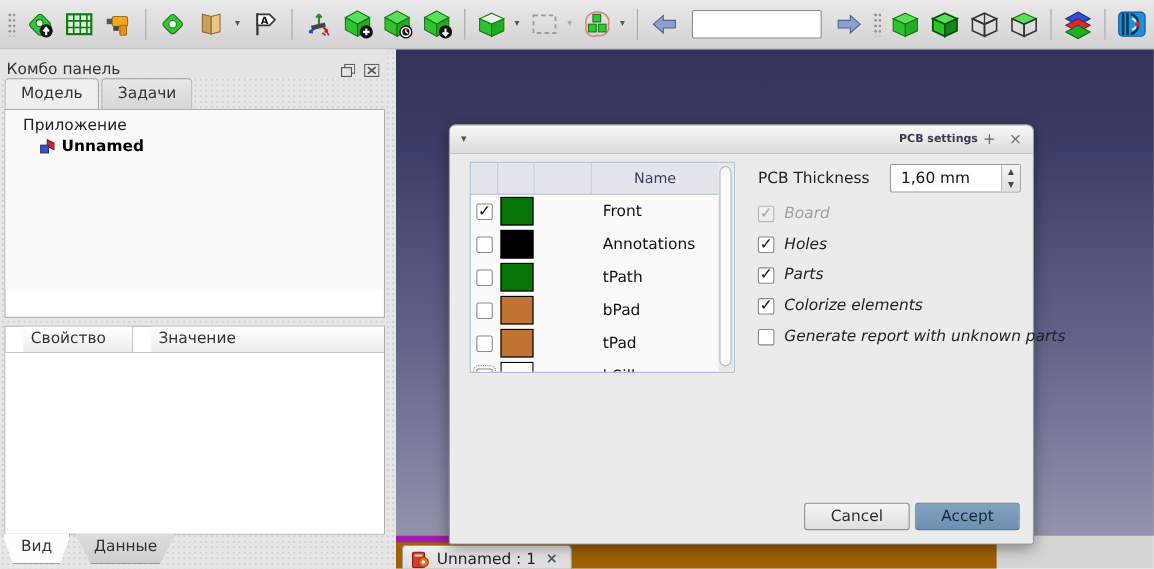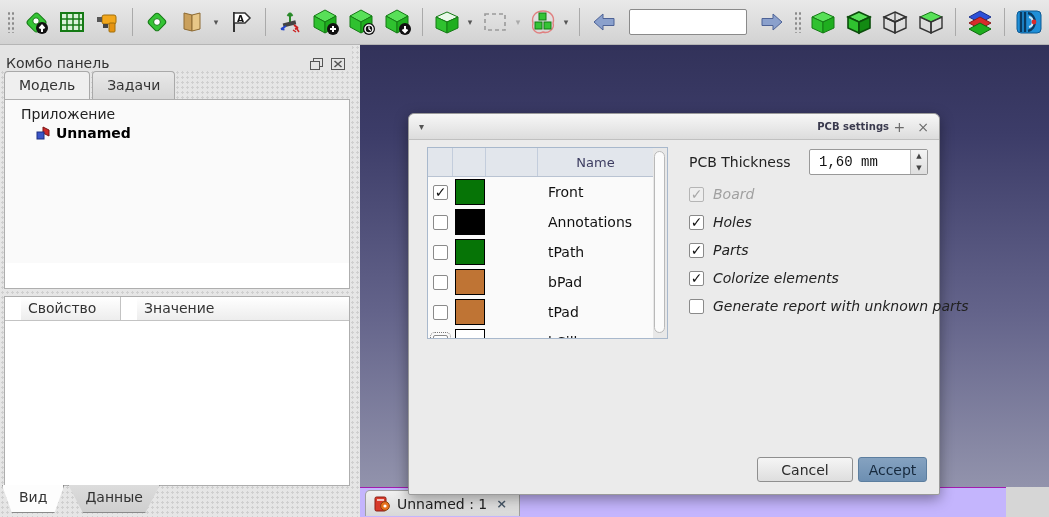--- a/index.html
+++ b/index.html
@@ -52,22 +52,22 @@
   .prop-h-cell.c2 { flex:1; border-right:none; }
   .prop-body { height:164px; background:#fff; }
   .bottom-tabs { position:absolute; left:2px; top:440px; height:28px; display:flex; gap:4px; }
   .btab { padding:4px 16px 3px; font-size:14px; color:#333; background:linear-gradient(#dcdcdc,#cfcfcf);
     border:1px solid #8a8a8a; border-top:none; clip-path:polygon(0 0,100% 0,84% 100%,16% 100%); }
   .btab.active { background:#fdfdfd; }
 
   
   .viewport { position:absolute; left:360px; top:45px; width:689px; height:442px;
     background:linear-gradient(#32325a,#3c3c68 20%,#63638a 60%,#9293ac); }
-  .mdi-bar { position:absolute; left:360px; top:487px; width:646px; height:30px;
-    background:#c4b5fd; border-top:1px solid #a21caf; }
+  .mdi-bar { position:absolute; left:360px; top:487px; width:546px; height:30px;
+    background:#a16207; border-top:6px solid #a21caf; }
   .mdi-tab { position:absolute; left:5px; top:2px; height:26px; padding:0 10px 0 8px;
     background:linear-gradient(#f0f0f0,#d8d8d8); border:1px solid #9f9f9f; border-bottom:none;
     border-radius:5px 5px 0 0; display:flex; align-items:center; gap:7px; font-size:14px; color:#222; }
   .mdi-close { font-size:13px; font-weight:bold; color:#4a5a6a; padding:0 2px; }
 
   
   .dialog { position:absolute; left:408px; top:113px; width:532px; height:382px;
     background:#ebebeb; border:1px solid #9a9a9a; border-radius:6px 6px 2px 2px;
     box-shadow:0 4px 14px rgba(0,0,0,.38); z-index:10; }
   .dlg-titlebar { height:26px; background:linear-gradient(#f7f7f7,#dcdcdc); border-bottom:1px solid #c0c0c0;
@@ -95,35 +95,35 @@
 
   .cb { width:15px; height:15px; background:#fff; border:1px solid #8a8a8a; border-radius:2px;
     display:inline-flex; align-items:center; justify-content:center;
     font-size:14px; font-weight:bold; color:#111; line-height:1; flex:0 0 auto; }
   .cb.focusd { outline:1px dotted #777; outline-offset:2px; }
   .cb.dis { border-color:#b5b5b5; color:#a8a8a8; background:#eee; }
 
   .thick-label { position:absolute; left:280px; top:40px; font-size:14px; color:#222; }
   .spinbox { position:absolute; left:400px; top:35px; width:119px; height:26px; background:#fff;
     border:1px solid #999; border-radius:2px; display:flex; }
-  .spin-val { flex:1; padding:4px 0 0 9px; font-size:14px; color:#111;font-family:Liberation Mono, monospace; }
+  .spin-val { flex:1; padding:4px 0 0 9px; font-size:14px; color:#111; }
   .spin-btns { width:17px; border-left:1px solid #bbb; background:linear-gradient(#f4f4f4,#dfdfdf);
     display:flex; flex-direction:column; }
   .spin-btns span { flex:1; font-size:7px; color:#444; text-align:center; line-height:12px; }
 
   .options { position:absolute; left:280px; top:66px; }
   .opt-row { height:28px; display:flex; align-items:center; gap:9px; }
   .opt-label { font-size:14px; color:#222; white-space:nowrap;font-style:italic; }
   .opt-row.dis .opt-label { color:#a0a0a0; }
 
   .dlg-buttons { position:absolute; right:12px; bottom:12px; display:flex; gap:5px; }
   .btn { height:25px; border:1px solid #8f8f8f; border-radius:3px; font-size:14px;
     display:flex; align-items:center; justify-content:center; color:#2b2b2b; }
   .btn.cancel { width:96px; background:linear-gradient(#f5f5f5,#dedede); }
-  .btn.accept { width:69px; background:linear-gradient(#85a2c0,#6d8fb2); border-color:#5c7e9f; color:#16293d; }
+  .btn.accept { width:95px; background:linear-gradient(#85a2c0,#6d8fb2); border-color:#5c7e9f; color:#16293d; }
 </style>
 </head>
 <body>
 
 <div id="app">
 
   <div class="toolbar">
     <div class="tb-grip"></div>
 
     <div class="tb-btn">

